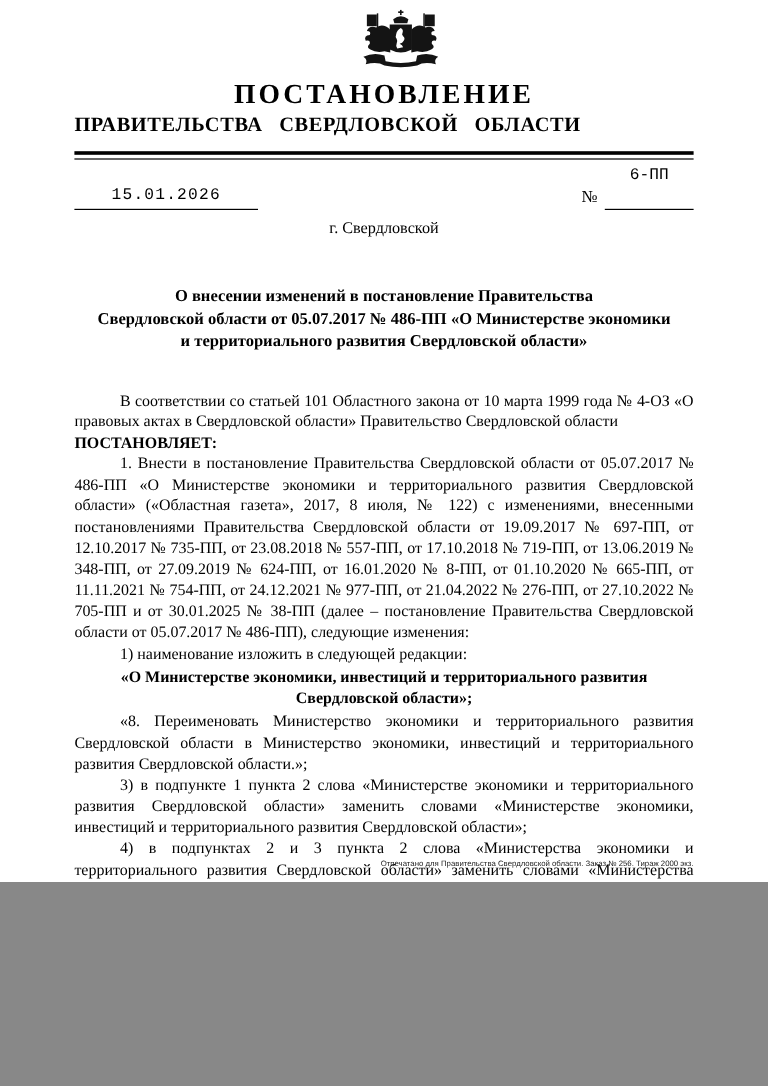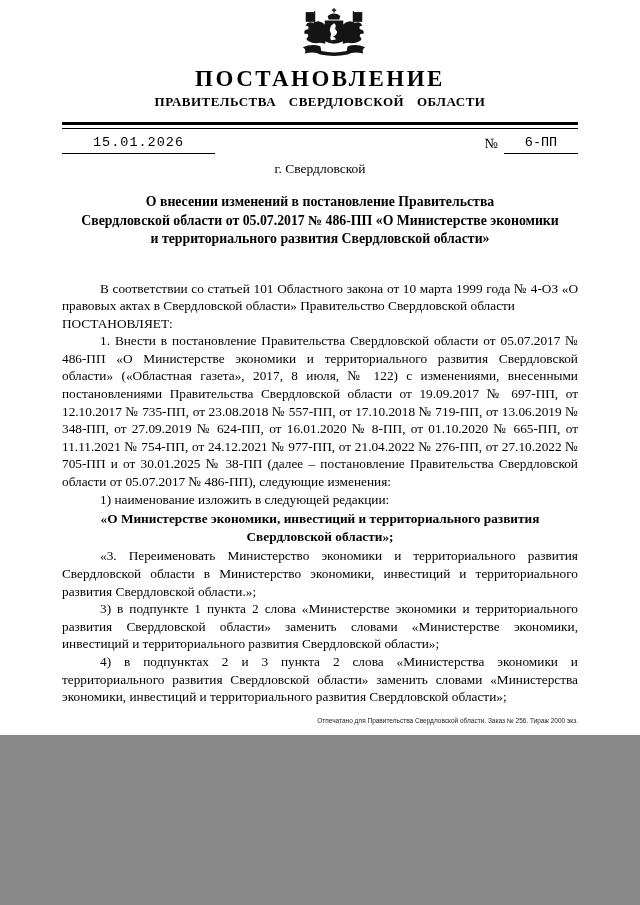--- a/index.html
+++ b/index.html
@@ -3,35 +3,35 @@
 <meta charset="utf-8">
 <style>
   html,body{margin:0;padding:0;background:#888;}
   .page{
     width:640px;height:735px;margin:0 auto;background:#fff;position:relative;
     font-family:"Liberation Serif",serif;color:#000;overflow:hidden;
   }
   .content{position:absolute;left:62px;right:62px;top:0;}
   .emblem{display:block;margin:8px auto 0;position:relative;left:14px;width:78px;height:54px;}
   .doc-type{text-align:center;font-size:23px;font-weight:bold;letter-spacing:2.5px;margin:4px 0 0;}
-  .org{text-align:center;font-size:13px;font-weight:bold;word-spacing:9px;letter-spacing:.5px;margin:2px 0 0;}
+  .org{font-size:17px;font-weight:bold;word-spacing:9px;letter-spacing:.5px;margin:2px 0 0;}
   .rule{margin-top:12px;border-top:3px solid #000;border-bottom:1.5px solid #000;height:3px;}
   .meta-row{display:flex;justify-content:space-between;align-items:flex-end;margin-top:6px;gap:29px;}
   .date-line{width:153px;border-bottom:1.2px solid #000;text-align:center;
     font-family:"Liberation Mono","DejaVu Sans Mono",monospace;font-size:13.5px;letter-spacing:1px;padding-bottom:3px;}
   .num-wrap{display:flex;align-items:flex-end;gap:6px;}
   .no-sign{font-size:14px;padding-bottom:2px;}
   .num-line{width:74px;border-bottom:1.2px solid #000;text-align:center;
-    font-family:"Liberation Mono","DejaVu Sans Mono",monospace;font-size:13.5px;padding-bottom:3px;}
+    font-family:"Liberation Mono","DejaVu Sans Mono",monospace;font-size:13.5px;padding-bottom:20px;}
   .city{text-align:center;margin-top:7px;font-size:13.5px;}
-  .title{margin-top:16px;text-align:center;font-weight:bold;font-size:13.8px;line-height:18.5px;}
+  .title{margin-top:40px;text-align:center;font-weight:bold;font-size:13.8px;line-height:18.5px;}
   .title span{display:block;}
   .body{margin-top:31px;font-size:13.3px;line-height:17.6px;}
   .p{margin:0;text-align:justify;text-indent:38px;}
-  .p-plain{margin:0;font-weight:normal;text-indent:0;}
+  .p-plain{margin:0;font-weight:bold;text-indent:0;}
   .p-center-bold{margin:2px;text-align:center;font-weight:bold;text-indent:0;}
   .footer{position:absolute;right:62px;bottom:11px;font-size:6.5px;
     font-family:"Liberation Sans",sans-serif;color:#222;}
 </style>
 </head>
 <body>
 
 <div class="page">
   <div class="content">
 
@@ -72,20 +72,20 @@
       <span>Свердловской области от 05.07.2017 № 486-ПП «О Министерстве экономики</span>
       <span>и территориального развития Свердловской области»</span>
     </div>
 
     <div class="body">
       <p class="p">В соответствии со статьей 101 Областного закона от 10 марта 1999 года № 4-ОЗ «О правовых актах в Свердловской области» Правительство Свердловской области</p>
       <p class="p-plain">ПОСТАНОВЛЯЕТ:</p>
       <p class="p">1. Внести в постановление Правительства Свердловской области от 05.07.2017 № 486-ПП «О Министерстве экономики и территориального развития Свердловской области» («Областная газета», 2017, 8 июля, № 122) с изменениями, внесенными постановлениями Правительства Свердловской области от 19.09.2017 № 697-ПП, от 12.10.2017 № 735-ПП, от 23.08.2018 № 557-ПП, от 17.10.2018 № 719-ПП, от 13.06.2019 № 348-ПП, от 27.09.2019 № 624-ПП, от 16.01.2020 № 8-ПП, от 01.10.2020 № 665-ПП, от 11.11.2021 № 754-ПП, от 24.12.2021 № 977-ПП, от 21.04.2022 № 276-ПП, от 27.10.2022 № 705-ПП и от 30.01.2025 № 38-ПП (далее – постановление Правительства Свердловской области от 05.07.2017 № 486-ПП), следующие изменения:</p>
       <p class="p">1) наименование изложить в следующей редакции:</p>
       <p class="p-center-bold">«О Министерстве экономики, инвестиций и территориального развития Свердловской области»;</p>
-      <p class="p">«3. Переименовать Министерство экономики и территориального развития Свердловской области в Министерство экономики, инвестиций и территориального развития Свердловской области.»;</p>
+      <p class="p">«8. Переименовать Министерство экономики и территориального развития Свердловской области в Министерство экономики, инвестиций и территориального развития Свердловской области.»;</p>
       <p class="p">3) в подпункте 1 пункта 2 слова «Министерстве экономики и территориального развития Свердловской области» заменить словами «Министерстве экономики, инвестиций и территориального развития Свердловской области»;</p>
       <p class="p">4) в подпунктах 2 и 3 пункта 2 слова «Министерства экономики и территориального развития Свердловской области» заменить словами «Министерства экономики, инвестиций и территориального развития Свердловской области»;</p>
     </div>
   </div>
 
   <div class="footer">Отпечатано для Правительства Свердловской области. Заказ № 256. Тираж 2000 экз.</div>
 </div>
 
 </body></html>

